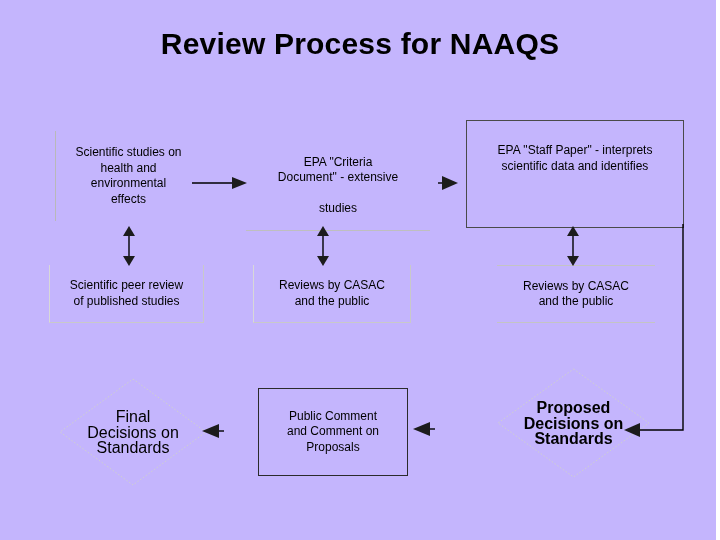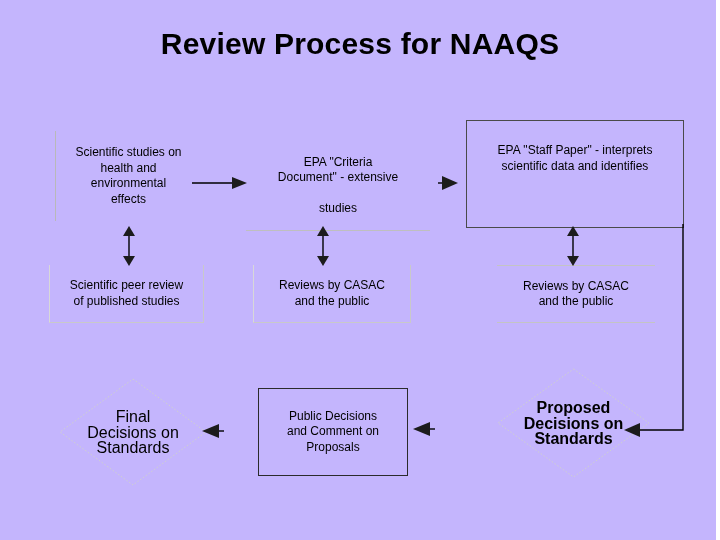--- a/index.html
+++ b/index.html
@@ -183,21 +183,21 @@
       </svg>
       <div class="diamond-text">
         <span>Final</span><br>
         <span>Decisions on</span><br>
         <span>Standards</span>
       </div>
     </div>
 
     <div class="node brd-solid" style="left:258px; top:388px; width:150px; height:88px;">
       <span class="node-label">
-        <span>Public Decisions</span><br>
+        <span>Public Comment</span><br>
         <span>and Comment on</span><br>
         <span>Proposals</span>
       </span>
     </div>
 
     <div class="diamond-wrap" style="left:497px; top:368px; width:153px; height:110px;font-weight:bold;">
       <svg class="diamond-shape" viewBox="0 0 153 110" preserveAspectRatio="none">
         <polygon points="76.5,1 152,55 76.5,109 1,55" fill="none" stroke="#d0d0d0" stroke-width="1" stroke-dasharray="1.6 1.8"></polygon>
       </svg>
       <div class="diamond-text">

